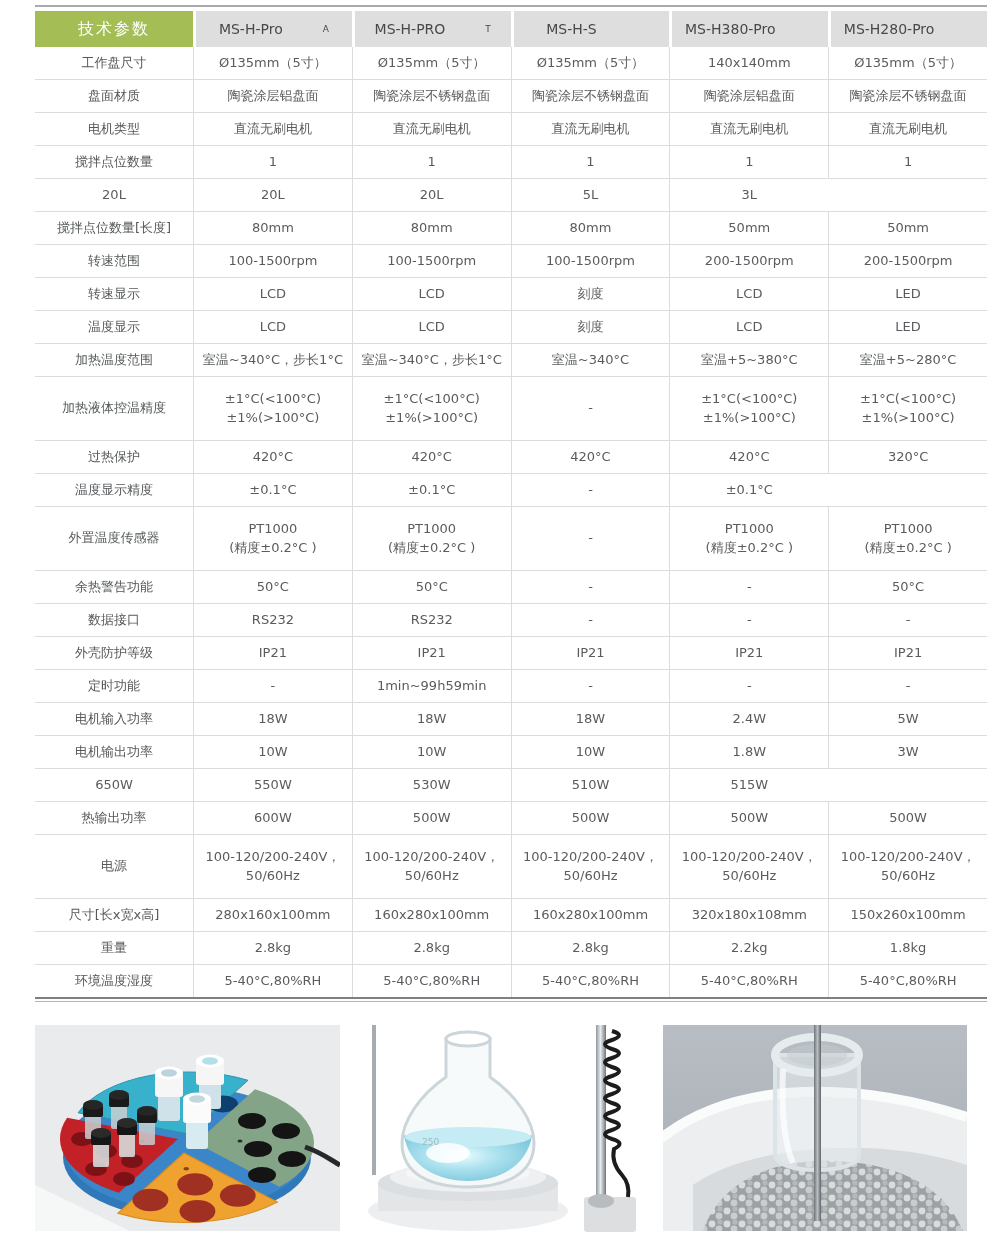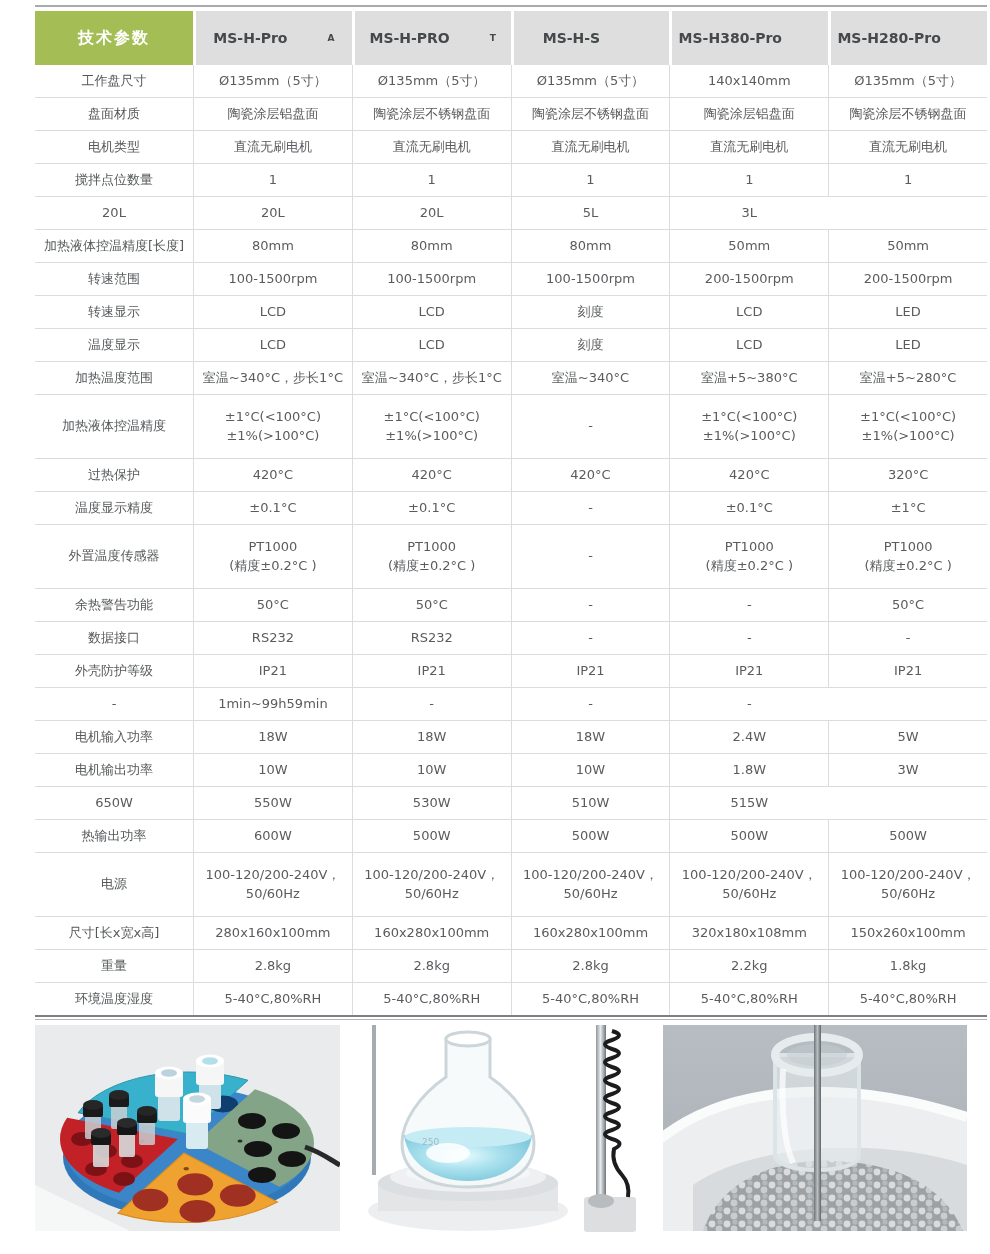--- a/index.html
+++ b/index.html
@@ -6,22 +6,22 @@
   body{width:990px;height:1254px;position:relative;
        font-family:"DejaVu Sans","Liberation Sans",sans-serif;
        color:#595b5e;-webkit-font-smoothing:antialiased;}
   .page{position:absolute;inset:0;}
 
   
   .table-wrap{position:absolute;left:35px;top:5px;width:952px;}
   .top-rule{height:2px;background:#a8abae;margin-bottom:4px;}
   .grid-row{display:grid;grid-template-columns:158px repeat(5,1fr);}
   
-  .hdr .cell{height:54px;display:flex;align-items:center;justify-content:center;
-             background:#dedede;font-size:14px;font-weight:bold;color:#46494b;}
+  .hdr .cell{height:36px;display:flex;align-items:center;justify-content:center;
+             background:#dedede;font-size:14px;font-weight:normal;color:#46494b;}
   .hdr .cell + .cell{border-left:3px solid #ffffff;gap:39px;}
   .hdr .title-cell{background:#a4bd55;color:#ffffff;font-size:16px;letter-spacing:2px;}
   .hdr sup{font-size:9px;margin-left:1px;}
   
   .row{min-height:32px;border-bottom:1px solid #dcdcdc;}
   .row.tall{min-height:63px;}
   .row .cell{display:flex;flex-direction:column;align-items:center;justify-content:center;
              font-size:13px;line-height:1.45;text-align:center;padding:2px 4px;box-sizing:border-box;}
   .row .cell + .cell{border-left:1px solid #dcdcdc;}
   .row .label{color:#55585a;}
@@ -151,21 +151,21 @@
             <div>20L</div>
           </div>
           <div class="cell value">
             <div>5L</div>
           </div>
           <div class="cell value">
             <div>3L</div>
           </div>
         </div>
         <div class="grid-row row">
-          <div class="cell label">加热液体控温精度[长度]</div>
+          <div class="cell label">搅拌点位数量[长度]</div>
           <div class="cell value">
             <div>80mm</div>
           </div>
           <div class="cell value">
             <div>80mm</div>
           </div>
           <div class="cell value">
             <div>80mm</div>
           </div>
           <div class="cell value">
@@ -294,23 +294,20 @@
           </div>
           <div class="cell value">
             <div>±0.1°C</div>
           </div>
           <div class="cell value">
             <div>-</div>
           </div>
           <div class="cell value">
             <div>±0.1°C</div>
           </div>
-          <div class="cell value">
-            <div>±1°C</div>
-          </div>
         </div>
         <div class="grid-row row tall">
           <div class="cell label">外置温度传感器</div>
           <div class="cell value">
             <div>PT1000</div>
             <div>(精度±0.2°C )</div>
           </div>
           <div class="cell value">
             <div>PT1000</div>
             <div>(精度±0.2°C )</div>
@@ -375,20 +372,21 @@
             <div>IP21</div>
           </div>
           <div class="cell value">
             <div>IP21</div>
           </div>
           <div class="cell value">
             <div>IP21</div>
           </div>
         </div>
         <div class="grid-row row">
+          <div class="cell label">定时功能</div>
           <div class="cell value">
             <div>-</div>
           </div>
           <div class="cell value">
             <div>1min~99h59min</div>
           </div>
           <div class="cell value">
             <div>-</div>
           </div>
           <div class="cell value">

